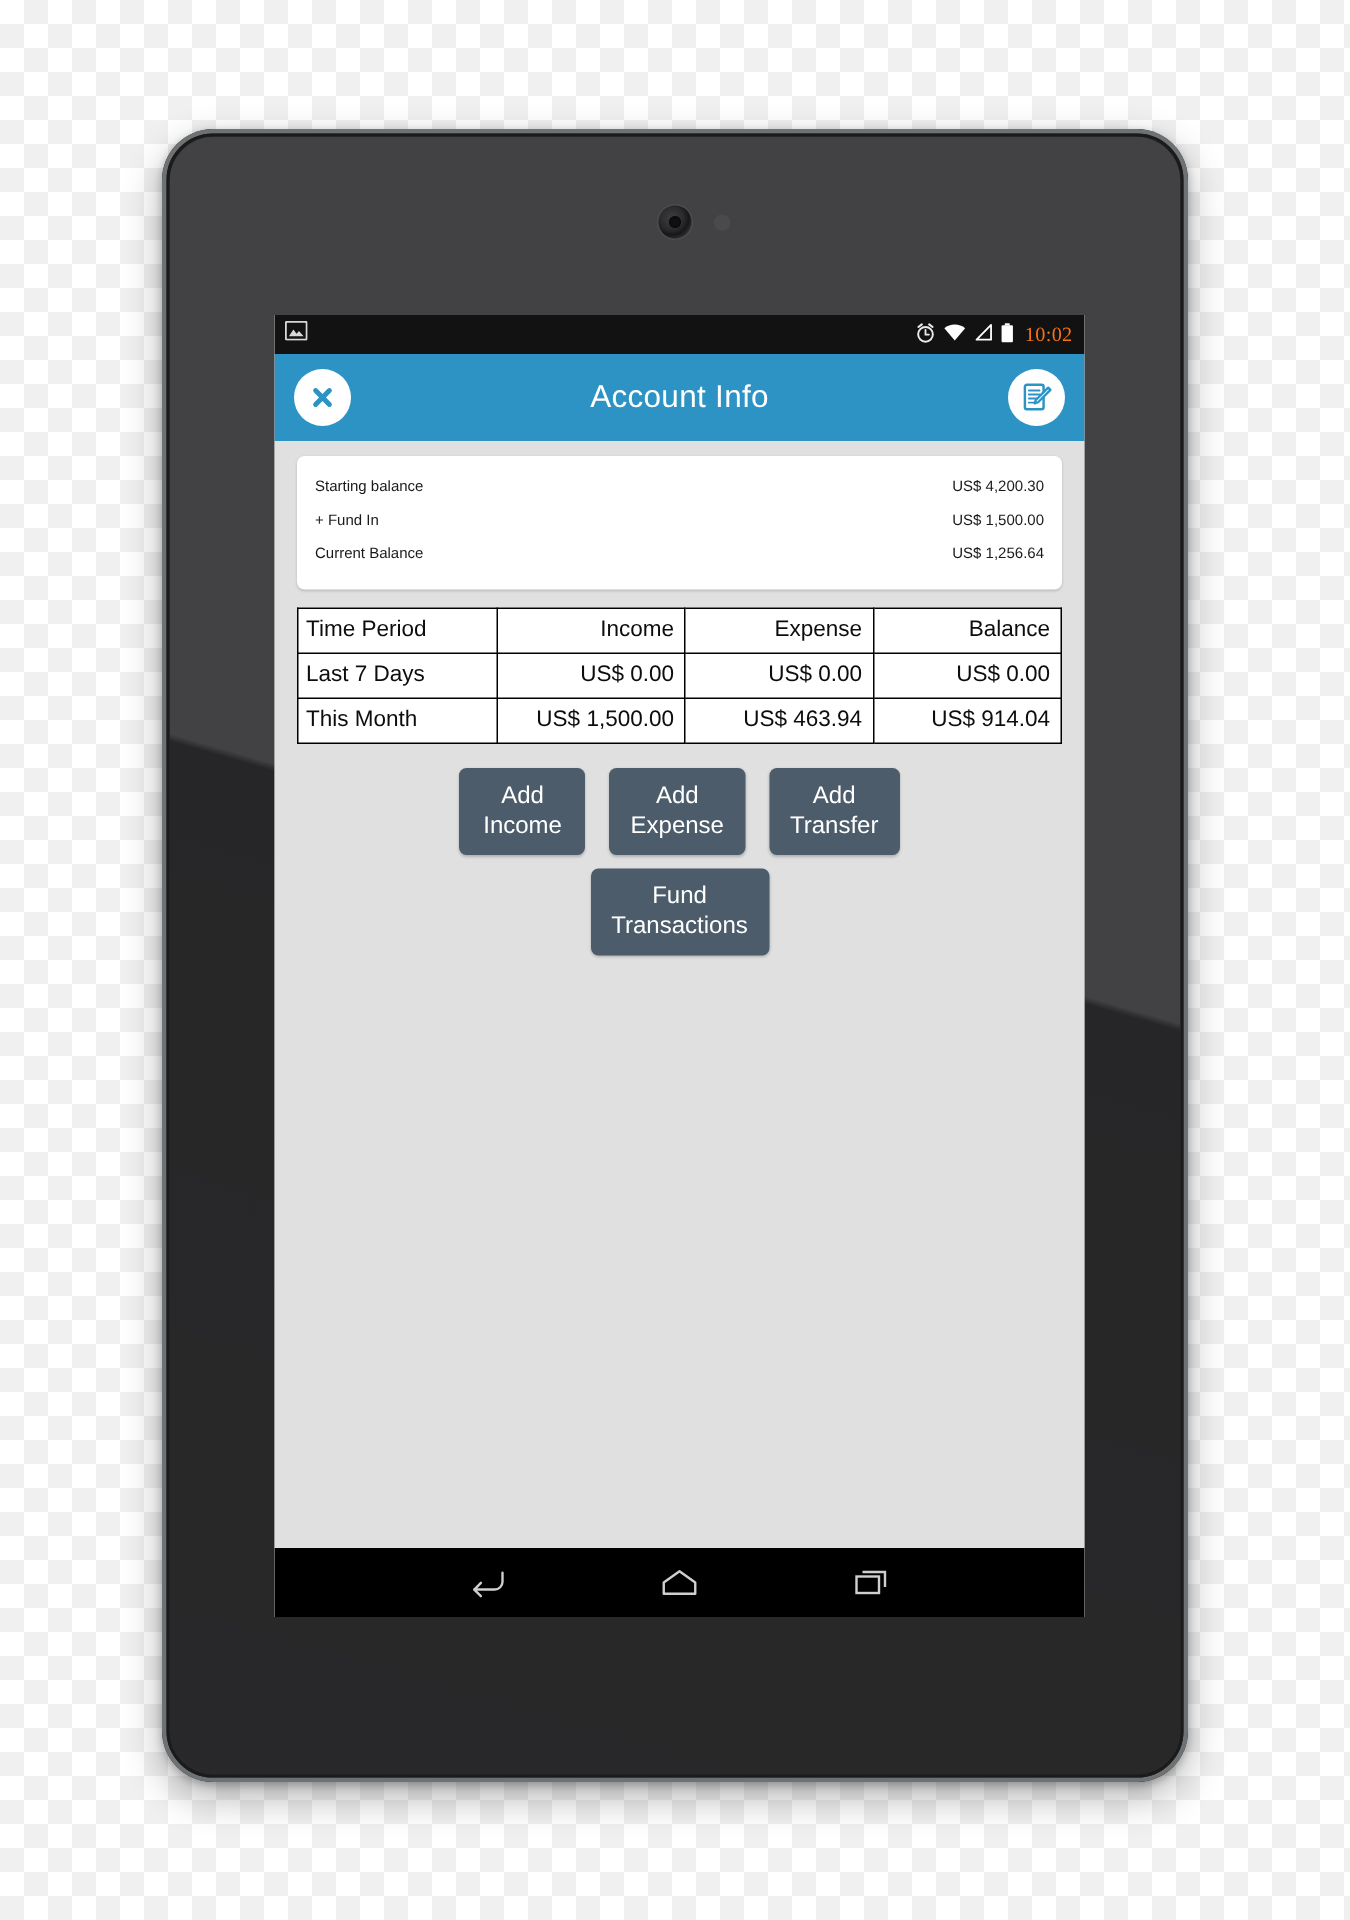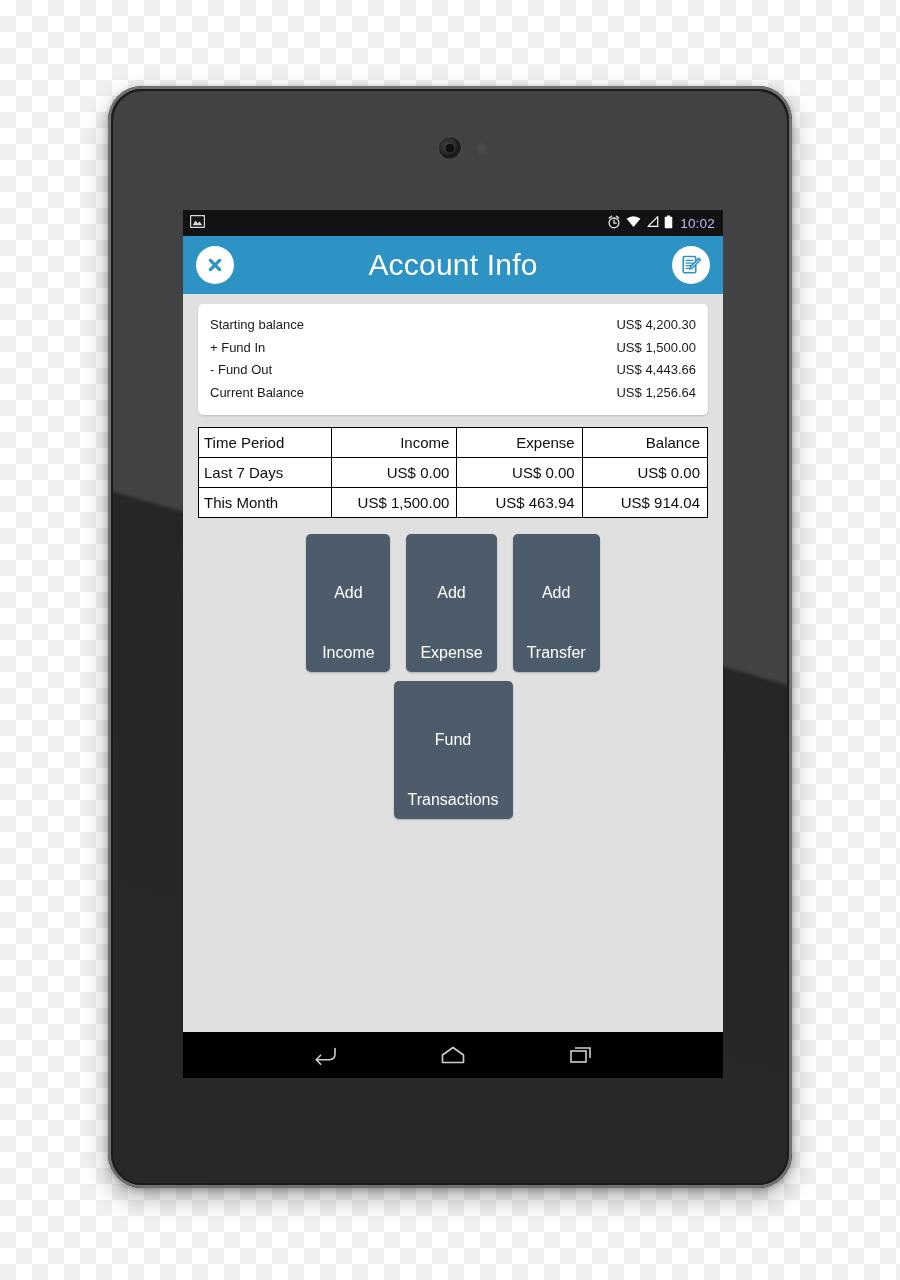--- a/index.html
+++ b/index.html
@@ -124,34 +124,34 @@
     justify-content: space-between;
     padding: 0 8px 0 7px;
     box-sizing: border-box;
   }
   #status-left { display: flex; align-items: center; gap: 5px; }
   #status-right {
     display: flex; align-items: center; gap: 5px;
     color: #ffffff; font-size: 13px; letter-spacing: .2px;
   }
   .sb-icon { display: block; }
-  #clock { margin-left: 2px; font-size: 13.5px; color: #c4b5fd; }
+  #clock { margin-left: 2px; font-size: 13.5px; color: #f97316; font-family: Liberation Serif, serif; }
 
   
   #actionbar {
     position: relative;
     height: 58px;
     background: #2d93c4;
     display: flex;
     align-items: center;
     justify-content: center;
   }
   #title {
     color: #ffffff;
-    font-size: 30px;
+    font-size: 21px;
     font-weight: 400;
     letter-spacing: .2px;
   }
   .round-btn {
     position: absolute;
     width: 38px; height: 38px;
     border-radius: 50%;
     background: #ffffff;
     display: flex; align-items: center; justify-content: center;
     cursor: pointer;
@@ -172,21 +172,21 @@
   #summary-card {
     background: #ffffff;
     border-radius: 5px;
     padding: 10px 12px 11px 12px;
     box-shadow: 0 1px 2px rgba(0,0,0,0.18);
   }
   .sum-row {
     display: flex;
     justify-content: space-between;
     align-items: baseline;
-    font-size: 13px;
+    font-size: 10px;
     color: #1a1a1a;
     line-height: 22.5px;
   }
   .sum-label { white-space: nowrap; }
   .sum-value { white-space: nowrap; }
 
   
   #stats-table {
     margin-top: 12px;
     width: 100%;
@@ -227,21 +227,21 @@
     border-radius: 5px;
     font-family: "Liberation Sans", sans-serif;
     font-size: 16px;
     line-height: 20px;
     text-align: center;
     padding: 9px 14px;
     min-width: 84px;
     cursor: pointer;
     box-shadow: 0 1px 2px rgba(0,0,0,0.22);
   }
-  .action-btn span { display: block; margin-top: 40px; }
+  .action-btn span { display: block; }
 
   
   #navbar {
     height: 46px;
     background: #000000;
     display: flex;
     align-items: center;
     justify-content: center;
     gap: 86px;
   }
@@ -321,24 +321,20 @@
           <div id="summary-card">
             <div class="sum-row">
               <span class="sum-label">Starting balance</span>
               <span class="sum-value">US$ 4,200.30</span>
             </div>
             <div class="sum-row">
               <span class="sum-label">+ Fund In</span>
               <span class="sum-value">US$ 1,500.00</span>
             </div>
             <div class="sum-row">
-              <span class="sum-label">- Fund Out</span>
-              <span class="sum-value">US$ 4,443.66</span>
-            </div>
-            <div class="sum-row">
               <span class="sum-label">Current Balance</span>
               <span class="sum-value">US$ 1,256.64</span>
             </div>
           </div>
 
           <table id="stats-table">
             <thead>
               <tr>
                 <th class="col-period">Time Period</th>
                 <th class="col-num">Income</th>

